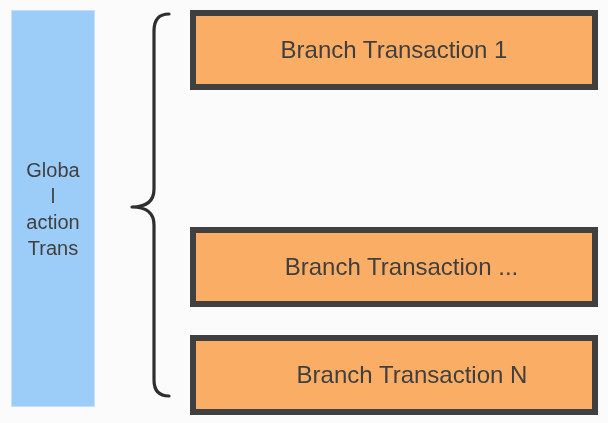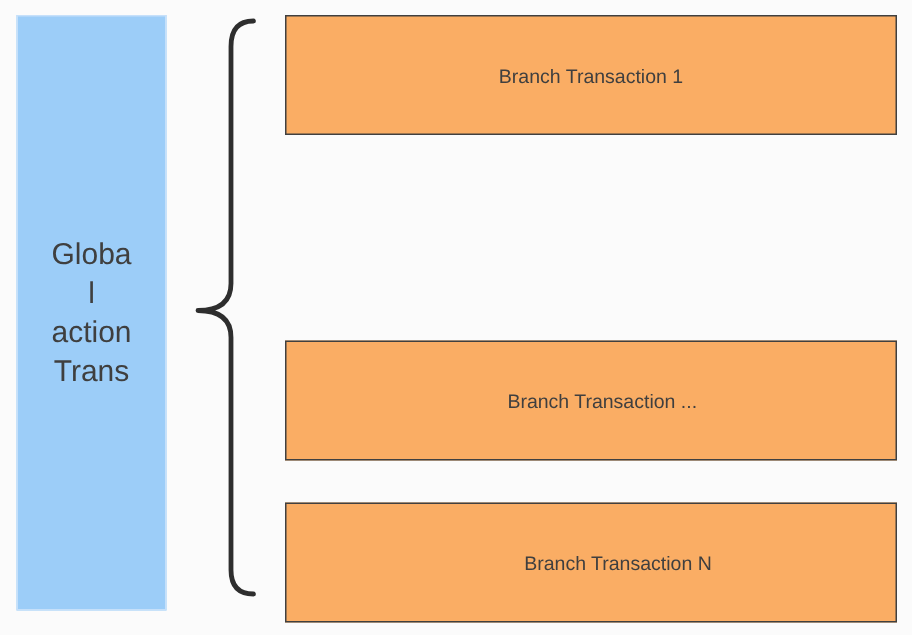--- a/index.html
+++ b/index.html
@@ -14,21 +14,21 @@
     position: relative;
     width: 608px;
     height: 423px;
     background: var(--bg, #FBFBFB);
     overflow: hidden;
   }
   .global-box {
     position: absolute;
     left: 11px;
     top: 10px;
-    width: 100px;
+    width: 84px;
     height: 397px;
     background: var(--blue, #9CCDF8);
     border: 1px solid #c6e0fa;
     box-sizing: border-box;
     display: flex;
     flex-direction: column;
     align-items: center;
     justify-content: center;
     color: var(--text, #3F3F3F);
     font-size: 20px;
@@ -46,27 +46,27 @@
     display: block;
     width: 55px;
     height: 400px;
   }
   .branch-box {
     position: absolute;
     left: 190px;
     width: 408px;
     height: 80px;
     background: var(--orange, #FAAD64);
-    border: 1px solid #404040;
+    border: 6px solid #404040;
     box-sizing: border-box;
     display: flex;
     align-items: center;
     justify-content: center;
     color: var(--text, #3F3F3F);
-    font-size: 13px;
+    font-size: 24px;
     text-align: right;
   }
   .branch-1 { top: 10px; }
   .branch-2 { top: 117px; }
   .branch-3 { top: 227px; padding-left: 15px; }
   .branch-4 { top: 335px; padding-left: 36px; }
 </style>
 </head>
 <body>
 

